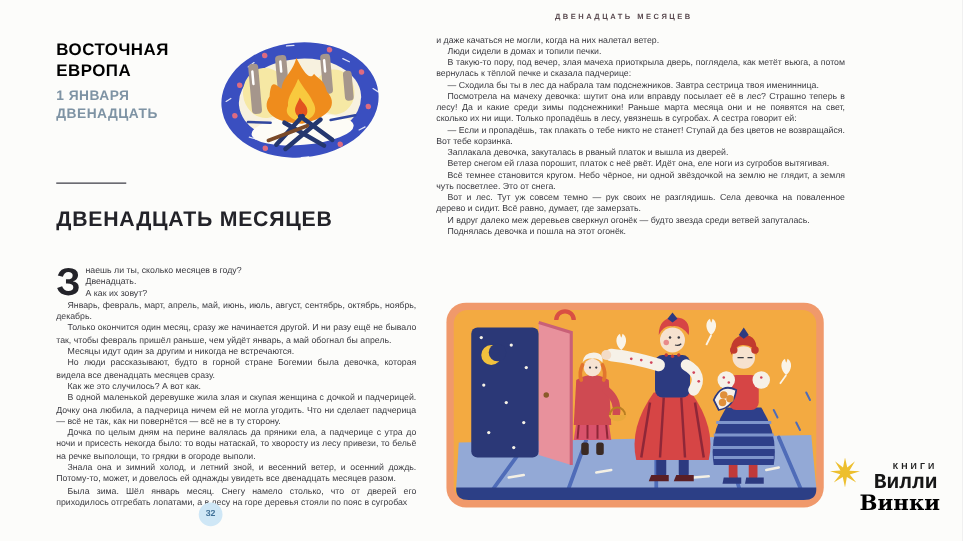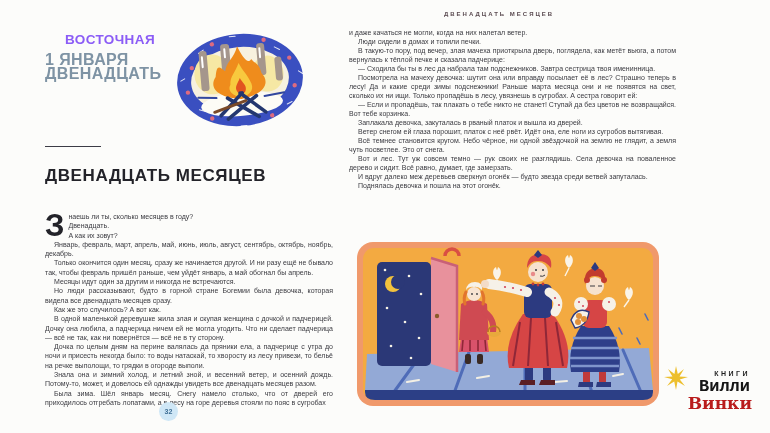--- a/index.html
+++ b/index.html
@@ -3,22 +3,22 @@
 <meta charset="utf-8">
 <style>
   html,body{margin:0;padding:0;background:#e8e8e8;}
   .spread{
     position:relative;width:770px;height:433px;margin:0 auto;
     background:#fcfcfa;overflow:hidden;
     font-family:"Liberation Sans",sans-serif;color:#3a3a40;
   }
   
   .region-head{position:absolute;left:45px;top:31px;width:130px;}
-  .region-name{font-size:13.5px;font-weight:bold;letter-spacing:.4px;color:#8b5cf6;line-height:17px;text-align:center;}
-  .region-date{margin-top:5px;font-size:16px;font-weight:bold;letter-spacing:.4px;color:#7e93a4;line-height:14px;}
+  .region-name{font-size:13.5px;font-weight:bold;letter-spacing:.4px;color:#000000;line-height:17px;}
+  .region-date{margin-top:5px;font-size:11px;font-weight:bold;letter-spacing:.4px;color:#7e93a4;line-height:14px;}
   .head-rule{position:absolute;left:45px;top:146px;width:56px;height:0;border-top:1.6px solid #3c3c46;}
   
   .story-title{position:absolute;left:45px;top:166px;font-size:17px;font-weight:bold;letter-spacing:.6px;color:#232329;}
   .story-subtitle{position:absolute;left:45px;top:189px;font-size:14px;font-weight:bold;letter-spacing:.5px;color:#666f79;}
   
   .col{position:absolute;font-size:7px;line-height:9.3px;text-align:justify;}
   .col-left{left:45px;top:212px;width:288px;}
   .col-right{left:349px;top:28px;width:327px;line-height:9.0px;}
   .col p{margin:0;text-indent:9px;}
   .opener p{text-indent:0;text-align:left;}
@@ -32,30 +32,31 @@
   
   .running-head{position:absolute;left:444px;top:11px;font-size:6px;font-weight:bold;letter-spacing:2px;color:#5a4a50;}
   
   .plate-illo{position:absolute;left:173px;top:30px;width:134px;height:102px;}
   .room-illo{position:absolute;left:357px;top:242px;width:304px;height:166px;}
   
   .logo{position:absolute;left:662px;top:362px;width:92px;height:56px;}
   .logo-star{position:absolute;left:2px;top:4px;width:24px;height:24px;}
   .logo-top{position:absolute;right:4px;top:8px;font-size:7px;font-weight:bold;letter-spacing:2.5px;color:#1f1f1f;}
   .logo-l1{position:absolute;right:4px;top:15px;font-size:17px;font-weight:bold;font-family:Liberation Mono, monospace;color:#161616;text-align:center;}
-  .logo-l2{position:absolute;right:2px;top:31px;font-size:17px;font-weight:bold;font-family:"DejaVu Serif",serif;color:#b91c1c;}
+  .logo-l2{position:absolute;right:2px;top:31px;font-size:17px;font-weight:bold;font-family:"DejaVu Serif",serif;color:#000000;}
 </style>
 </head>
 <body>
 
 <div class="spread">
 
   <div class="region-head">
     <div class="region-name">
       <div>ВОСТОЧНАЯ</div>
+      <div>ЕВРОПА</div>
     </div>
     <div class="region-date">
       <div>1 ЯНВАРЯ</div>
       <div>ДВЕНАДЦАТЬ</div>
     </div>
   </div>
   <div class="head-rule"></div>
 
   <div class="plate-illo">
     <svg width="134" height="102" viewBox="0 0 134 102">

